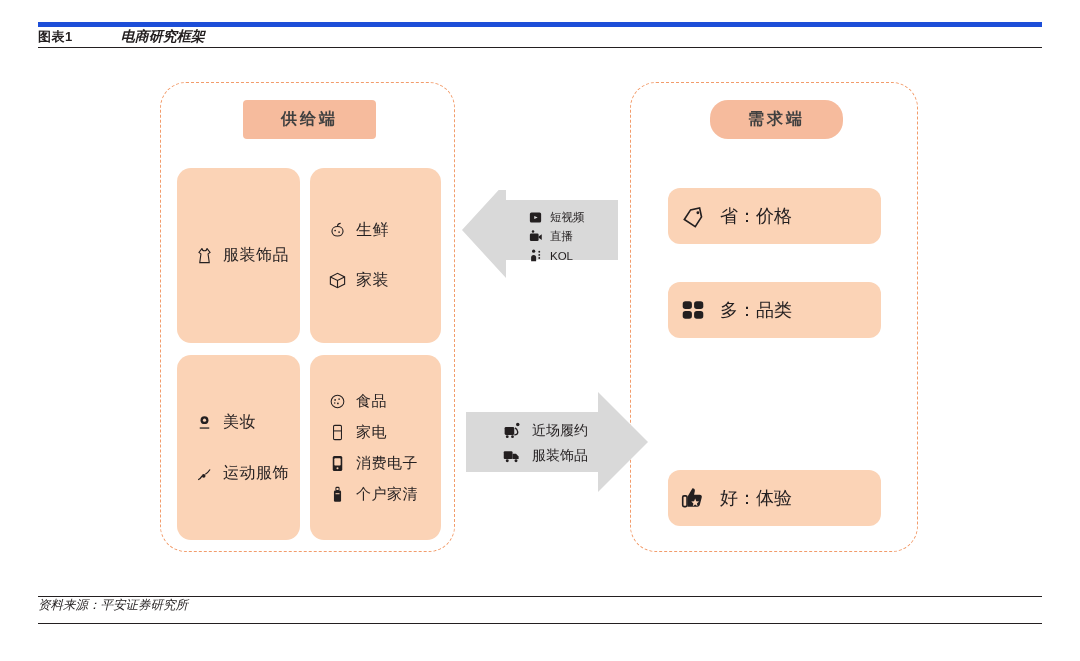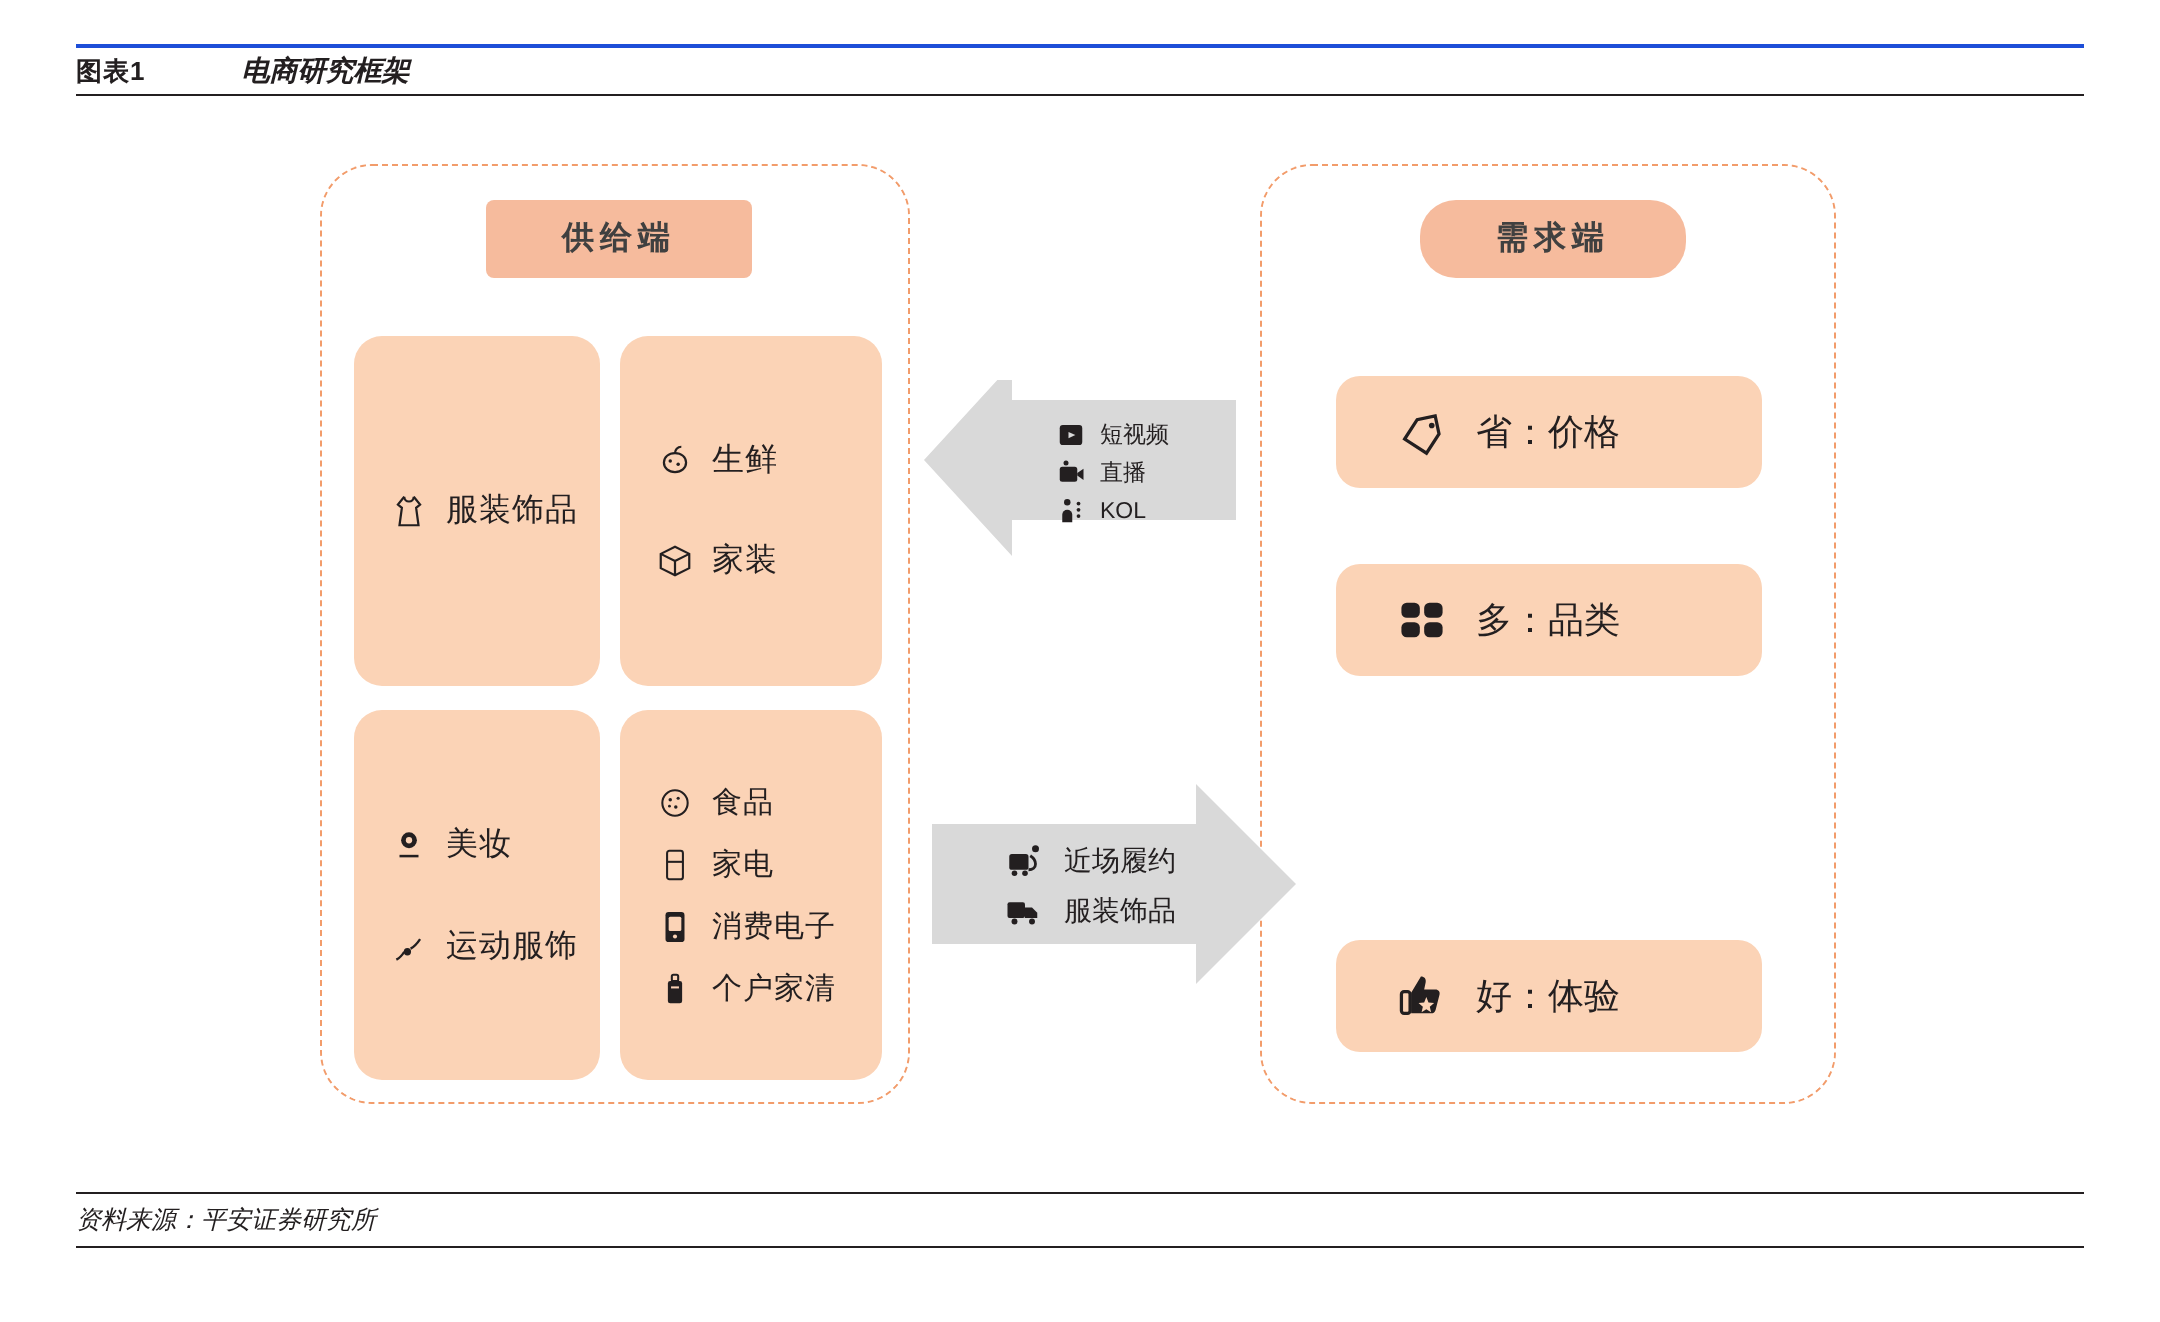--- a/index.html
+++ b/index.html
@@ -15,21 +15,21 @@
     position: relative;
     overflow: hidden;
   }
 
   
   .figure-head {
     position: absolute;
     left: 38px;
     top: 22px;
     width: 1004px;
-    border-top: 2px solid #1d4ed8;
+    border-top: 5px solid #1d4ed8;
     border-bottom: 1px solid #231f20;
     height: 26px;
     box-sizing: border-box;
     display: flex;
     align-items: center;
   }
   .figure-label {
     font-size: 13px;
     font-weight: bold;
     letter-spacing: 0.5px;
@@ -47,21 +47,21 @@
   .figure-foot {
     position: absolute;
     left: 38px;
     top: 596px;
     width: 1004px;
     border-top: 1px solid #231f20;
     border-bottom: 1px solid #231f20;
     height: 28px;
     box-sizing: border-box;
     display: flex;
-    align-items: center;
+    align-items: flex-start;
   }
   .source-text {
     font-size: 12.5px;
     font-style: italic;
     font-family: "Liberation Serif", serif;
   }
 
   
   .canvas {
     position: absolute;
@@ -144,21 +144,21 @@
   .ico svg { display: block; }
 
   
   .pill {
     position: absolute;
     background: #fbd3b6;
     border-radius: 12px;
     display: flex;
     align-items: center;
     gap: 14px;
-    padding-left: 30px;
+    padding-left: 12px;
     box-sizing: border-box;
     font-size: 18px;
   }
   .p-1 { left: 630px; top: 128px; width: 213px; height: 56px; }
   .p-2 { left: 630px; top: 222px; width: 213px; height: 56px; }
   .p-3 { left: 630px; top: 316px; width: 213px; height: 56px; }
   .p-4 { left: 630px; top: 410px; width: 213px; height: 56px; }
   .pill .ico { width: 26px; height: 26px; flex: 0 0 26px; }
 
   

